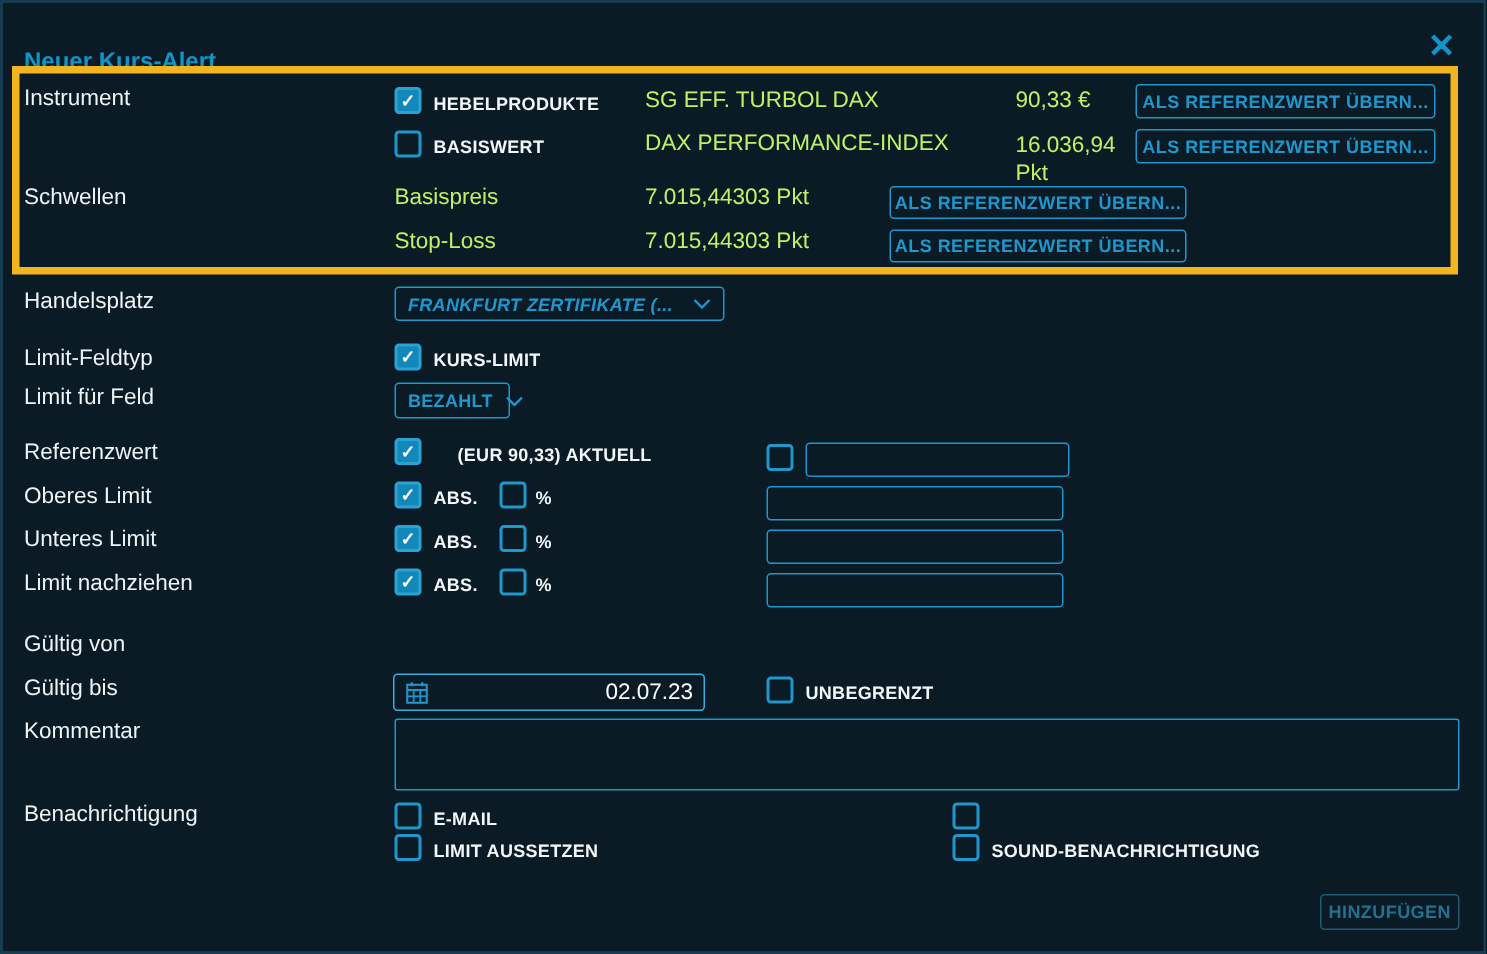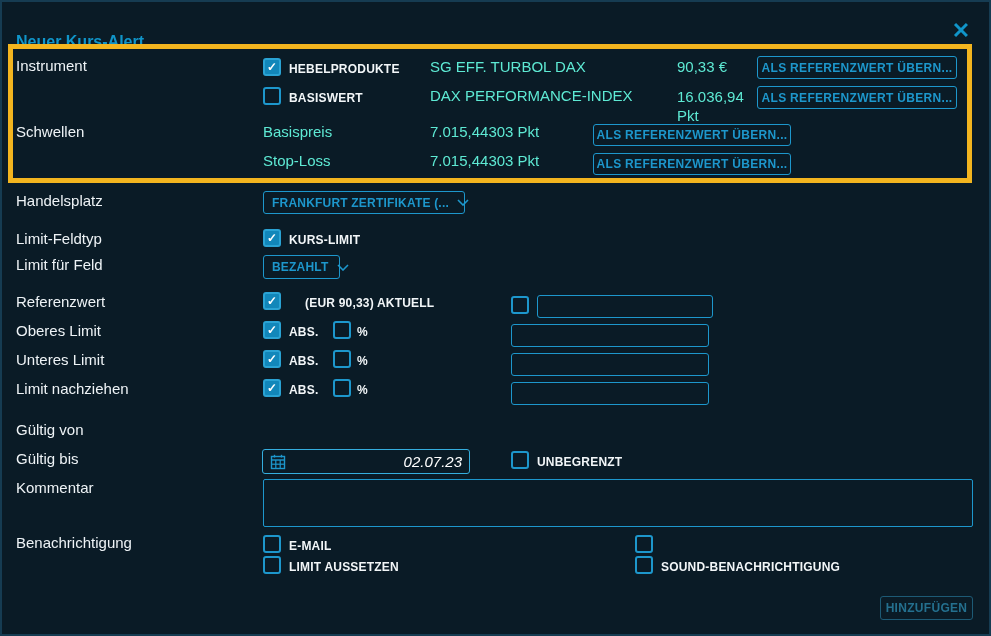--- a/index.html
+++ b/index.html
@@ -8,21 +8,21 @@
     background:#0a1b26; overflow:hidden;
     box-shadow: inset 0 0 0 2px #163c52;
     font-family:"Liberation Sans", sans-serif;
   }
   .abs { position:absolute; }
   .title { color:#1095c9; font-size:16px; font-weight:bold;margin-top:10px; }
   .close-x { color:#1095c9; font-size:22px; font-weight:bold; width:26px; height:26px;
              text-align:center; line-height:26px; cursor:pointer; }
   .hl-box { border:5px solid #f3b51f; box-sizing:border-box; }
   .flabel { color:#eef3f6; font-size:15px; white-space:nowrap; }
-  .val { color:#5eead4; font-size:15px; }
+  .val { color:#bef264; font-size:15px; }
   .cbx { width:18px; height:18px; box-sizing:border-box; border:2px solid #1d97cc;
          border-radius:3px; background:transparent; display:flex; align-items:center;
          justify-content:center; cursor:pointer; }
   .cbx.on { background:#1287ba; border-color:#2aa3d4; }
   .cbx .mark { color:#ffffff; font-size:12px; font-weight:bold; line-height:1; }
   .cb-label { color:#f2f6f8; font-size:12px; font-weight:bold; letter-spacing:.2px; white-space:nowrap; }
   .btn-ref { box-sizing:border-box; border:1px solid #1d97cc; border-radius:3px;
              color:#1d97cc; font-size:12px; font-weight:bold; letter-spacing:.3px;
              display:flex; align-items:center; justify-content:center;
              background:transparent; cursor:pointer; white-space:nowrap; }
@@ -72,21 +72,21 @@
 
   <div class="abs val" style="left:263px; top:123px;">Basispreis</div>
   <div class="abs val" style="left:430px; top:123px;">7.015,44303 Pkt</div>
   <div class="abs btn-ref" style="left:593px; top:124px; width:198px; height:22px;">ALS REFERENZWERT ÜBERN...</div>
 
   <div class="abs val" style="left:263px; top:152px;">Stop-Loss</div>
   <div class="abs val" style="left:430px; top:152px;">7.015,44303 Pkt</div>
   <div class="abs btn-ref" style="left:593px; top:153px; width:198px; height:22px;">ALS REFERENZWERT ÜBERN...</div>
 
   <div class="abs flabel" style="left:16px; top:192px;">Handelsplatz</div>
-  <div class="abs dd" style="left:263px; top:191px; width:202px; height:23px;">
+  <div class="abs dd" style="left:263px; top:191px; width:220px; height:23px;font-style:italic;">
     <span>FRANKFURT ZERTIFIKATE (...</span>
     <svg class="chev" width="12" height="7" viewBox="0 0 12 7">
       <polyline points="1,1 6,6 11,1" fill="none" stroke="#1d97cc" stroke-width="1.6"></polyline>
     </svg>
   </div>
 
   <div class="abs flabel" style="left:16px; top:230px;">Limit-Feldtyp</div>
   <div class="abs cbx on" style="left:263px; top:229px;">
     <span class="mark">✓</span>
   </div>
@@ -131,21 +131,21 @@
     <span class="mark">✓</span>
   </div>
   <div class="abs cb-label" style="left:289px; top:383px;">ABS.</div>
   <div class="abs cbx" style="left:333px; top:379px;"></div>
   <div class="abs cb-label" style="left:357px; top:383px;">%</div>
   <div class="abs input" style="left:511px; top:382px; width:198px; height:23px;"></div>
 
   <div class="abs flabel" style="left:16px; top:421px;">Gültig von</div>
 
   <div class="abs flabel" style="left:16px; top:450px;">Gültig bis</div>
-  <div class="abs datefield" style="left:262px; top:449px; width:208px; height:25px;font-style:italic;">
+  <div class="abs datefield" style="left:262px; top:449px; width:208px; height:25px;">
     <svg width="16" height="16" viewBox="0 0 16 16">
       <rect x="1.5" y="2.5" width="13" height="12" fill="none" stroke="#1d97cc" stroke-width="1.4"></rect>
       <line x1="1.5" y1="6" x2="14.5" y2="6" stroke="#1d97cc" stroke-width="1.4"></line>
       <line x1="5.8" y1="6" x2="5.8" y2="14.5" stroke="#1d97cc" stroke-width="1.2"></line>
       <line x1="10.2" y1="6" x2="10.2" y2="14.5" stroke="#1d97cc" stroke-width="1.2"></line>
       <line x1="1.5" y1="10.2" x2="14.5" y2="10.2" stroke="#1d97cc" stroke-width="1.2"></line>
       <line x1="4.5" y1="0.8" x2="4.5" y2="3.5" stroke="#1d97cc" stroke-width="1.4"></line>
       <line x1="11.5" y1="0.8" x2="11.5" y2="3.5" stroke="#1d97cc" stroke-width="1.4"></line>
     </svg>
     <span>02.07.23</span>

